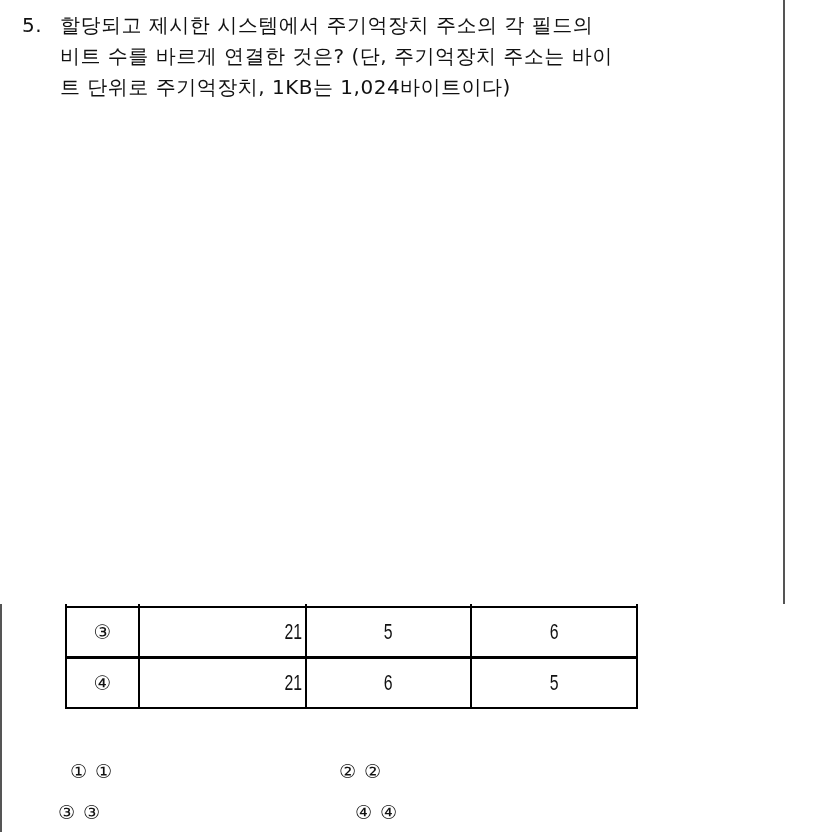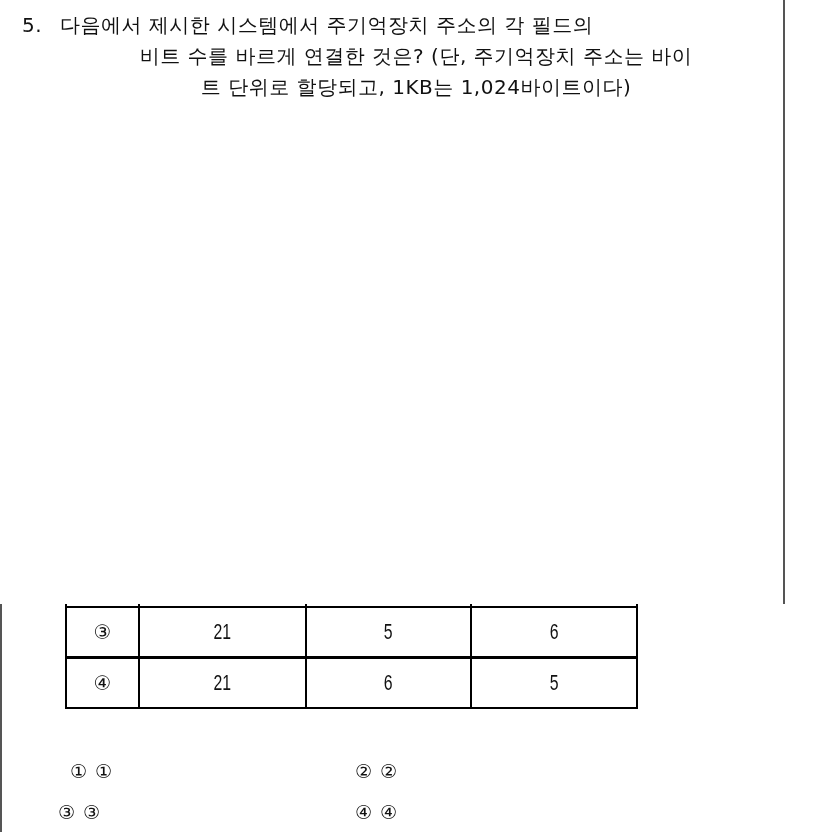--- a/index.html
+++ b/index.html
@@ -43,21 +43,20 @@
     .question .line {
       display: block;
       white-space: nowrap;
     }
     .question .num {
       display: inline-block;
       width: 38px;
     }
     .question .indent {
       padding-left: 38px;
-      text-align: center;
     }
 
     .table-clip {
       position: absolute;
       left: 60px;
       top: 604px;
       width: 590px;
       height: 140px;
       overflow: hidden;
     }
@@ -78,21 +77,21 @@
       transform-origin: center;
     }
     table.answers td .v {
       display: inline-block;
       transform: scaleX(0.72);
     }
     table.answers tr.thick-top td {
       border-top: 3px solid #000;
     }
     table.answers td.c0 { width: 71px; }
-    table.answers td.c1 { width: 165px; }
+    table.answers td.c1 { width: 165px; text-align: right; }
     table.answers td.c2 { width: 163px; }
     table.answers td.c3 { width: 164px; }
     table.answers td.c0 .v {
       transform: none;
       font-family: "DejaVu Sans", sans-serif;
       font-size: 20px;
     }
 
     .options {
       position: absolute;
@@ -107,23 +106,23 @@
     }
     .opt .mark { display: inline-block; margin-right: 8px; }
   </style>
 </head>
 <body>
 
 <div class="col-rule-right"></div>
 <div class="col-rule-left"></div>
 
 <div class="question">
-  <span class="line"><span class="num">5.</span><span>다음에서 제시한 시스템에서 주기억장치 주소의 각 필드의</span></span>
+  <span class="line"><span class="num">5.</span><span>할당되고 제시한 시스템에서 주기억장치 주소의 각 필드의</span></span>
   <span class="line indent">비트 수를 바르게 연결한 것은? (단, 주기억장치 주소는 바이</span>
-  <span class="line indent">트 단위로 할당되고, 1KB는 1,024바이트이다)</span>
+  <span class="line indent">트 단위로 주기억장치, 1KB는 1,024바이트이다)</span>
 </div>
 
 <div class="table-clip">
   <table class="answers">
     <tbody>
       <tr>
         <td class="c0"></td>
         <td class="c1"></td>
         <td class="c2"></td>
         <td class="c3"></td>
@@ -141,21 +140,21 @@
         <td class="c3"><span class="v">5</span></td>
       </tr>
     </tbody>
   </table>
 </div>
 
 <div class="options">
   <div class="opt" style="left:12px; top:0px;">
     <span class="mark">①</span><span>①</span>
   </div>
-  <div class="opt" style="left:297px; top:0px;">
+  <div class="opt" style="left:281px; top:0px;">
     <span class="mark">②</span><span>②</span>
   </div>
   <div class="opt" style="left:0px; top:41px;">
     <span class="mark">③</span><span>③</span>
   </div>
   <div class="opt" style="left:297px; top:41px;font-style:italic;">
     <span class="mark">④</span><span>④</span>
   </div>
 </div>
 

